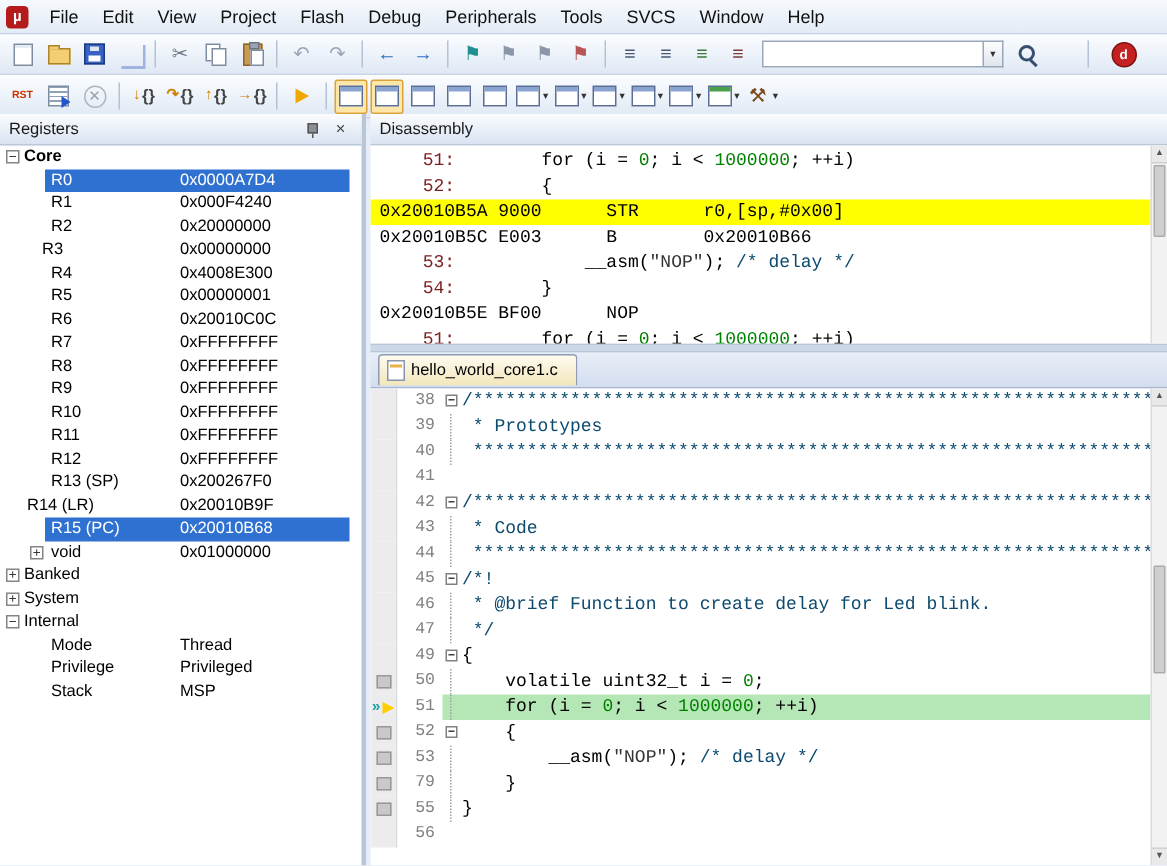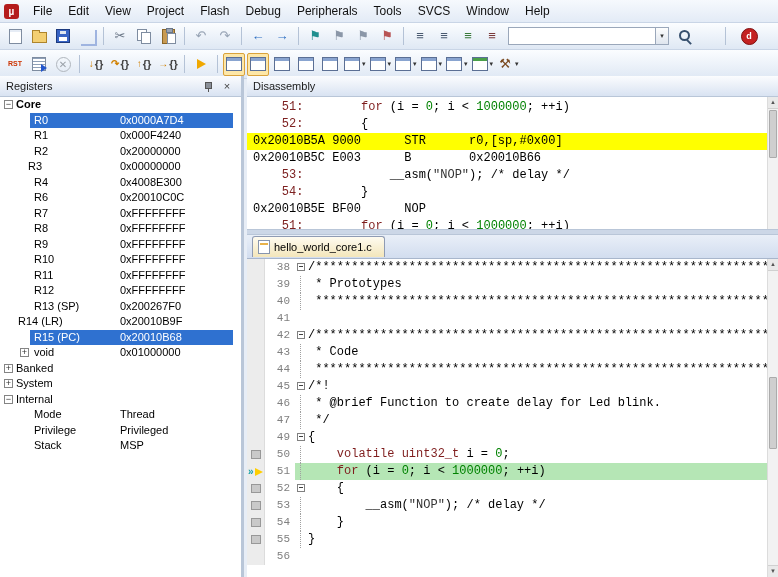--- a/index.html
+++ b/index.html
@@ -129,22 +129,22 @@
   .ed-line.cur .ed-body{background:var(--curline-color,#b5e6b5);}
   .ed-fold{flex:0 0 13px;position:relative;}
   .fold-open::before{content:"";position:absolute;left:2px;top:4px;width:8px;height:8px;border:1px solid #808080;
                      background:#fff;box-sizing:border-box;}
   .fold-open::after{content:"";position:absolute;left:4px;top:7px;width:4px;height:1px;background:#404040;}
   .fold-cont::before{content:"";position:absolute;left:5px;top:0;bottom:0;border-left:1px dotted #a0a0a0;}
   .ed-code{white-space:pre;font-family:"Liberation Mono",monospace;font-size:12px;line-height:17px;overflow:hidden;}
 
   
   .tk-p{color:#000000;}
-  .tk-k{color:#7f1d1d;}
-  .tk-c{color:#000000;}
+  .tk-k{color:#000000;}
+  .tk-c{color:#0c4a6e;}
   .tk-n{color:#008200;}
   .tk-s{color:#333333;}
   .tk-ln{color:#7d2020;}
 
   
   .vscroll{position:absolute;right:0;top:0;bottom:0;width:11px;background:#f2f2f2;border-left:1px solid #dcdcdc;box-sizing:border-box;}
   .vs-btn{height:11px;font-size:6px;color:#555;text-align:center;line-height:11px;background:#e9e9e9;
           border-bottom:1px solid #d0d0d0;}
   .vs-btn.down{position:absolute;bottom:0;left:0;right:0;border-top:1px solid #d0d0d0;border-bottom:none;}
   .vs-thumb{position:absolute;left:1px;right:1px;background:#cfcfcf;border:1px solid #ababab;border-radius:1px;}
@@ -361,20 +361,24 @@
       </div>
       <div class="reg-row">
         <span class="reg-label" style="left: 28px;">R3</span>
         <span class="reg-val">0x00000000</span>
       </div>
       <div class="reg-row">
         <span class="reg-label" style="left: 34px;">R4</span>
         <span class="reg-val">0x4008E300</span>
       </div>
       <div class="reg-row">
+        <span class="reg-label" style="left: 34px;">R5</span>
+        <span class="reg-val">0x00000001</span>
+      </div>
+      <div class="reg-row">
         <span class="reg-label" style="left: 34px;">R6</span>
         <span class="reg-val">0x20010C0C</span>
       </div>
       <div class="reg-row">
         <span class="reg-label" style="left: 34px;">R7</span>
         <span class="reg-val">0xFFFFFFFF</span>
       </div>
       <div class="reg-row">
         <span class="reg-label" style="left: 34px;">R8</span>
         <span class="reg-val">0xFFFFFFFF</span>
@@ -594,21 +598,21 @@
           <span class="ed-ln">53</span>
           <span class="ed-body">
             <span class="ed-fold fold-cont"></span>
             <span class="ed-code"><span class="tk-p">        __asm(</span><span class="tk-s">"NOP"</span><span class="tk-p">); </span><span class="tk-c">/* delay */</span></span>
           </span>
         </div>
         <div class="ed-line">
           <span class="ed-margin">
             <span class="code-block"></span>
           </span>
-          <span class="ed-ln">54</span>
+          <span class="ed-ln">79</span>
           <span class="ed-body">
             <span class="ed-fold fold-cont"></span>
             <span class="ed-code"><span class="tk-p">    }</span></span>
           </span>
         </div>
         <div class="ed-line">
           <span class="ed-margin">
             <span class="code-block"></span>
           </span>
           <span class="ed-ln">55</span>

